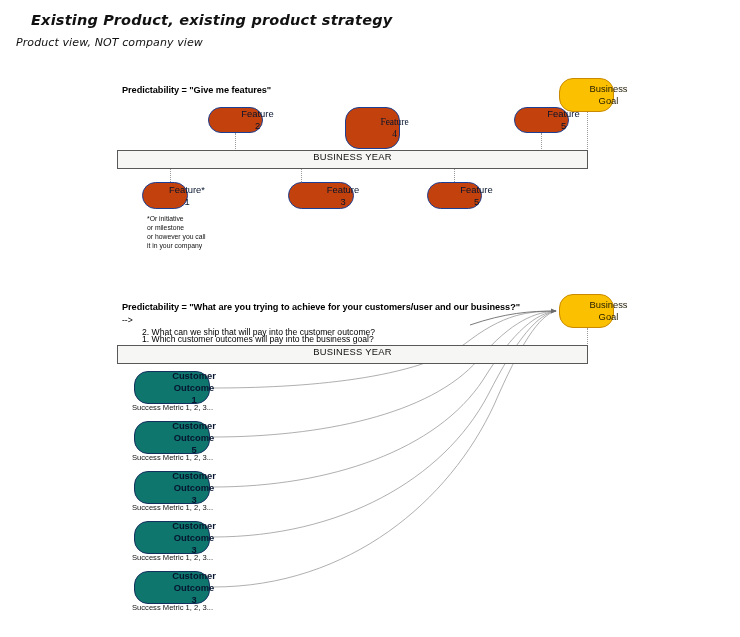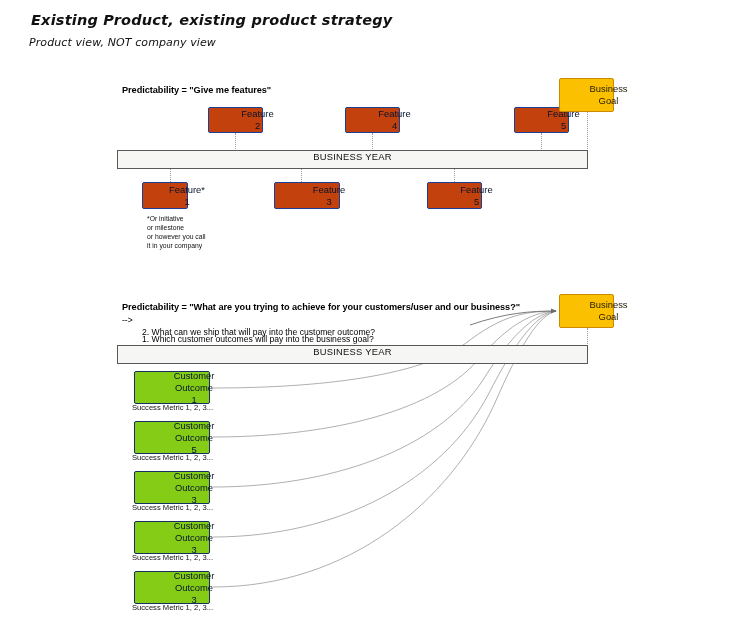--- a/index.html
+++ b/index.html
@@ -24,21 +24,21 @@
     font-family: "DejaVu Sans", sans-serif;
     font-style: italic;
     font-weight: bold;
     font-size: 14.5px;
     letter-spacing: 0.2px;
     color: #111111;
     white-space: nowrap;
   }
   .subtitle {
     position: absolute;
-    left: 29px;
+    left: 16px;
     top: 36px;
     font-family: "DejaVu Sans", sans-serif;
     font-style: italic;
     font-size: 11px;
     letter-spacing: 0.1px;
     color: #111111;
     white-space: nowrap;
   }
 
   
@@ -60,40 +60,41 @@
     position: absolute;
     font-size: 8.6px;
     color: #000;
     white-space: nowrap;
   }
 
   
   .node {
     position: absolute;
     box-sizing: border-box;
-    border-radius: 2px;
+    border-radius: 14px;
     display: flex;
     flex-direction: column;
     align-items: center;
     justify-content: center;
     text-align: center;
     font-size: 9.4px;
     line-height: 12px;
     z-index: 5;
     padding-left: 44px;
   }
   .node.feature {
     background: #c2410c;
     border: 1.2px solid #1b3f94;
     color: #06142e;
   }
   .node.outcome {
-    background: #84cc16;
+    background: #0f766e;
     border: 1.2px solid #14305f;
     color: #06142e;
+    font-weight: bold;
   }
   .node.goal {
     background: #fbc100;
     border: 1.2px solid #c98a00;
     color: #221a00;
   }
 
   
   .year-bar {
     position: absolute;
@@ -155,40 +156,40 @@
 <div class="vline" style="left:372px; top:133px; height:20px;"></div>
 <div class="vline" style="left:541px; top:133px; height:20px;"></div>
 <div class="vline" style="left:587px; top:112px; height:41px;"></div>
 <div class="vline" style="left:170px; top:168px; height:16px;"></div>
 <div class="vline" style="left:301px; top:168px; height:16px;"></div>
 <div class="vline" style="left:454px; top:168px; height:16px;"></div>
 
 <div class="node feature" style="left:208px; top:107px; width:55px; height:26px;">
   <span>Feature 2</span>
 </div>
-<div class="node feature" style="left:345px; top:107px; width:55px; height:26px;">
+<div class="node feature" style="left:345px; top:107px; width:55px; height:42px;font-family:Liberation Serif, serif;">
   <span>Feature 4</span>
 </div>
 <div class="node feature" style="left:514px; top:107px; width:55px; height:26px;">
   <span>Feature 5</span>
 </div>
 
 <div class="node goal" style="left:559px; top:78px; width:55px; height:34px;">
   <span>Business</span>
   <span>Goal</span>
 </div>
 
 <div class="year-bar" style="left:117px; top:150px; width:471px; height:19px;">
   <span>BUSINESS YEAR</span>
 </div>
 
 <div class="node feature" style="left:142px; top:182px; width:35px; height:27px;">
   <span>Feature* 1</span>
 </div>
-<div class="node feature" style="left:274px; top:182px; width:66px; height:27px;">
+<div class="node feature" style="left:288px; top:182px; width:66px; height:27px;">
   <span>Feature 3</span>
 </div>
 <div class="node feature" style="left:427px; top:182px; width:55px; height:27px;">
   <span>Feature 5</span>
 </div>
 
 <div class="footnote" style="left:147px; top:214px;">*Or initiative</div>
 <div class="footnote" style="left:147px; top:223px;">or milestone</div>
 <div class="footnote" style="left:147px; top:232px;">or however you call</div>
 <div class="footnote" style="left:147px; top:241px;">it in your company</div>

